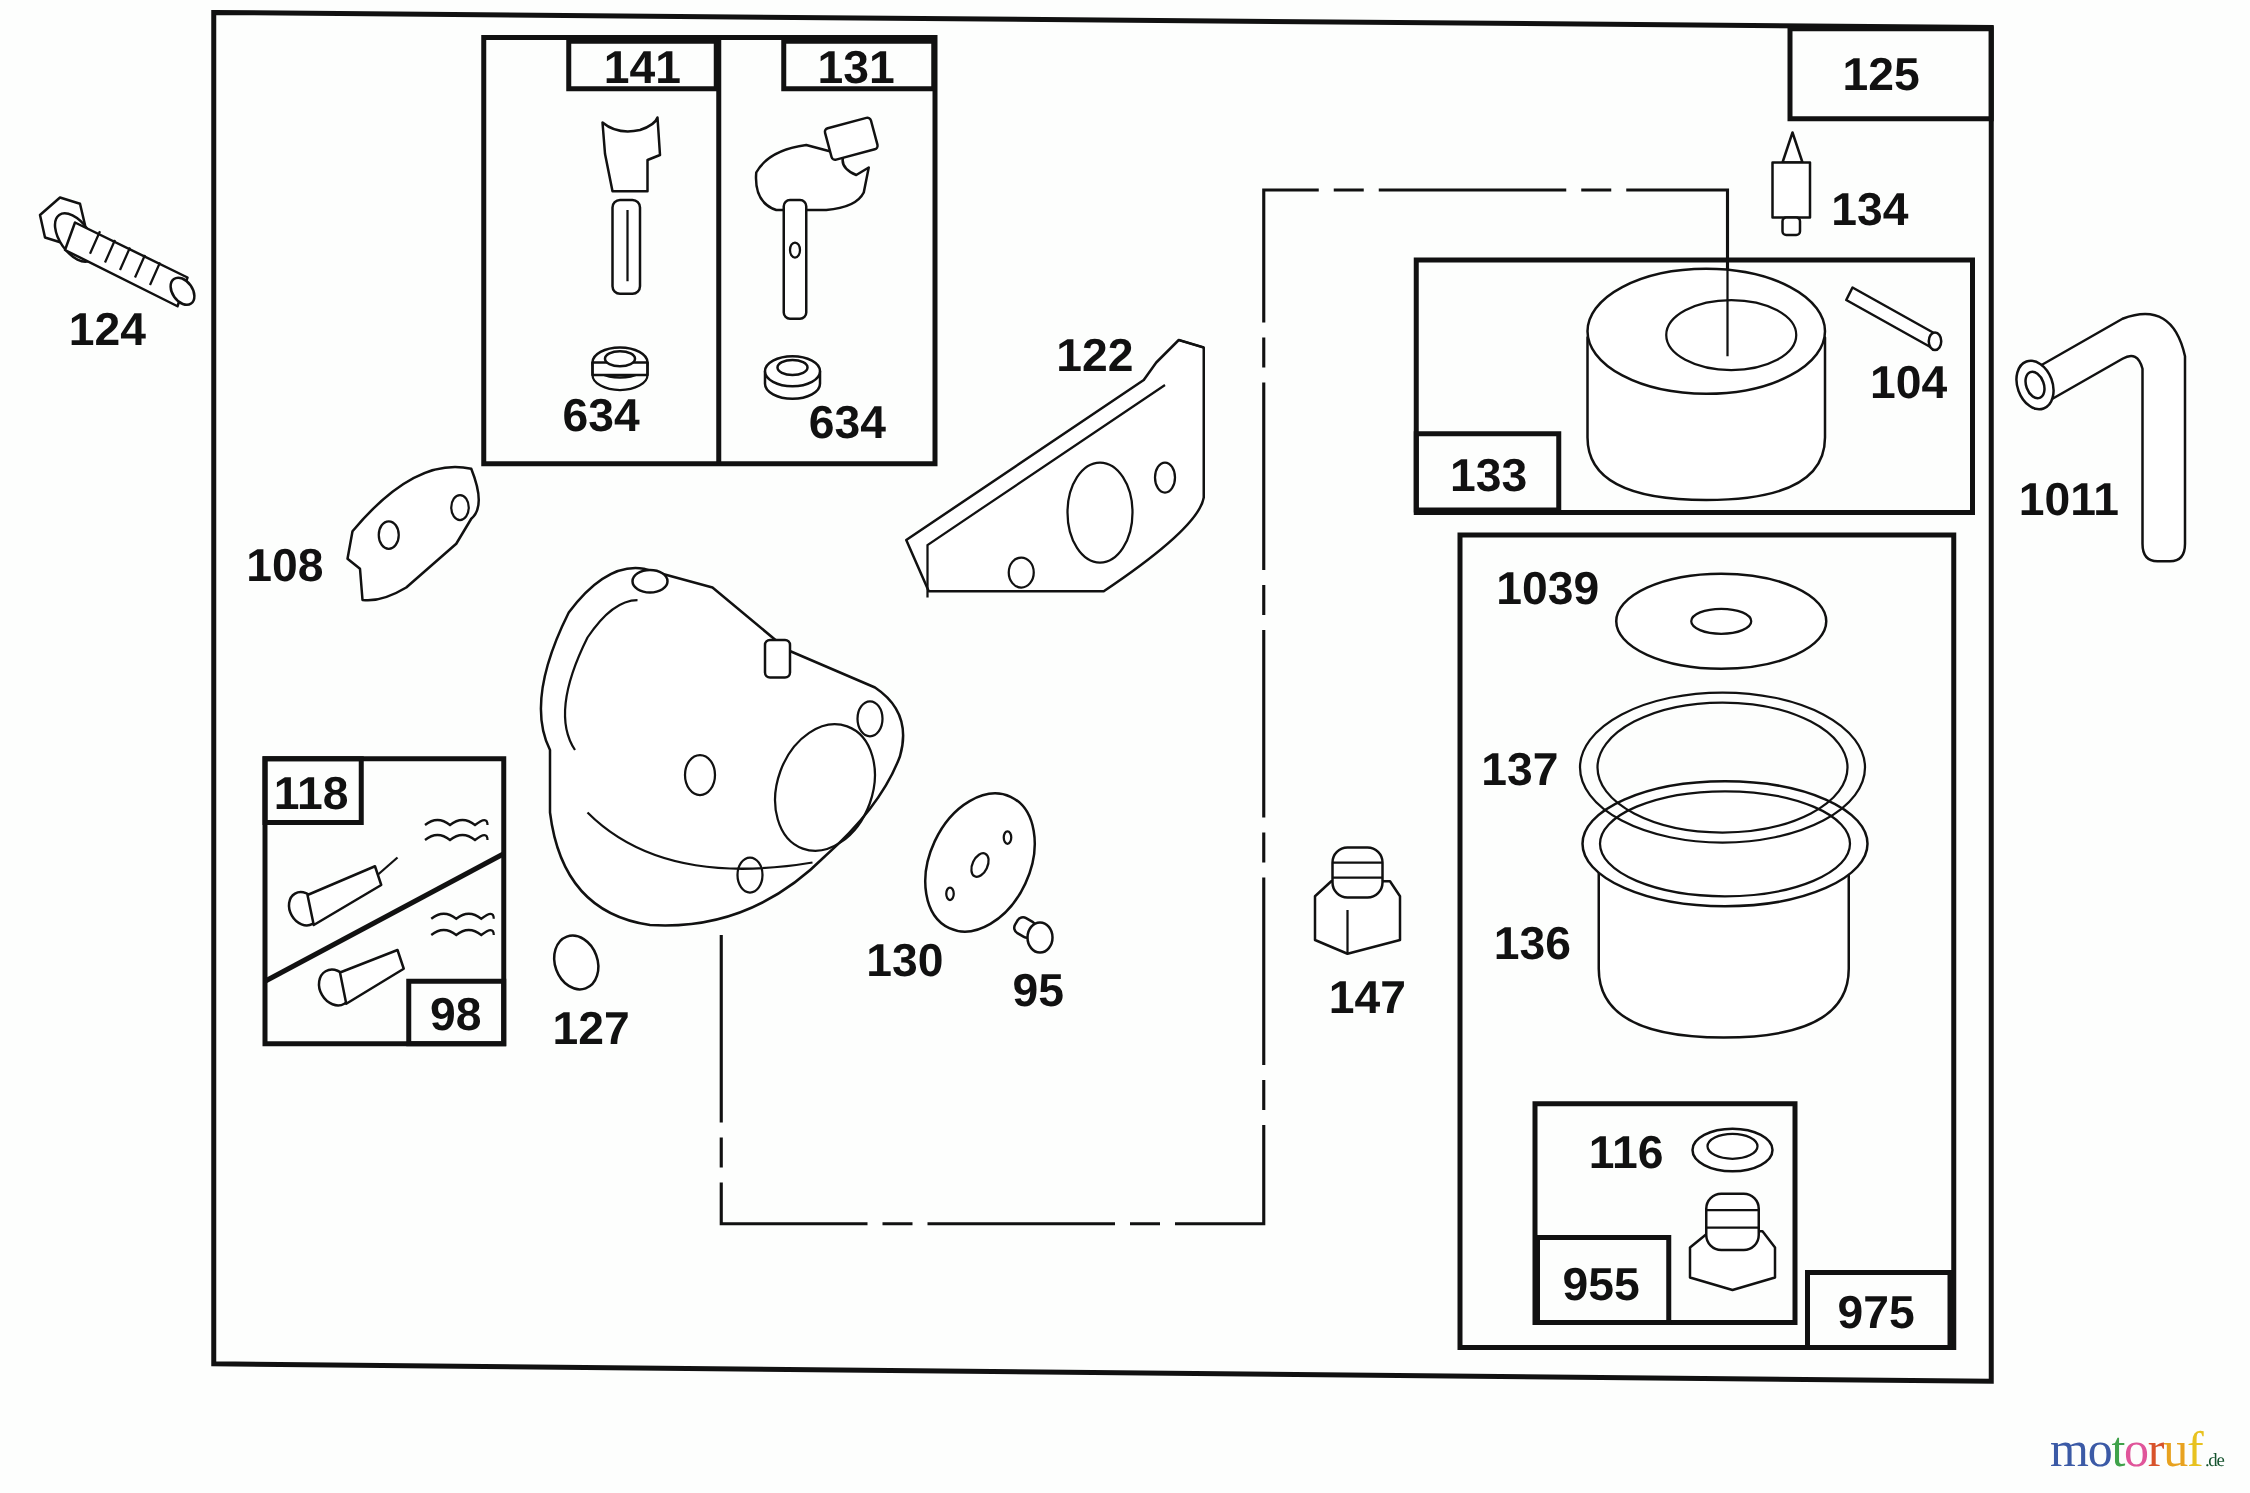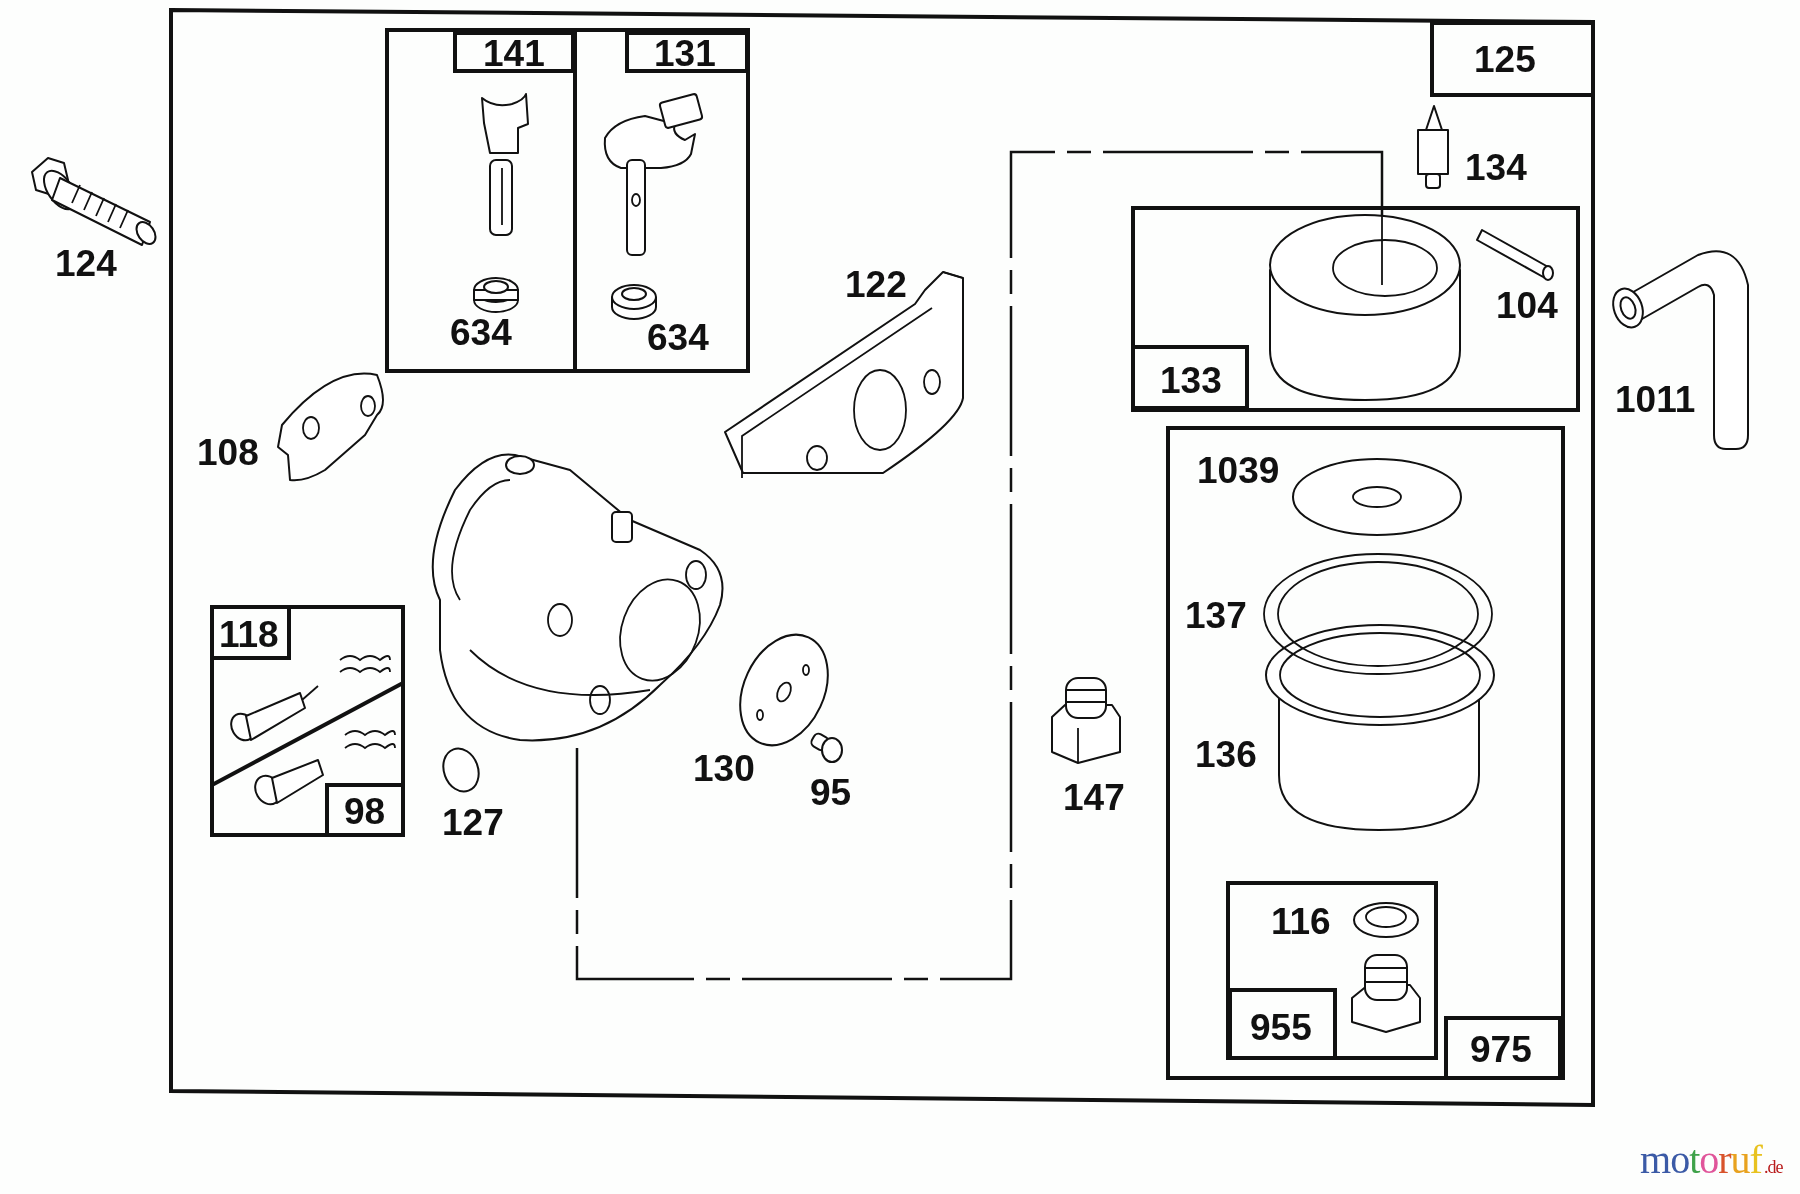--- a/index.html
+++ b/index.html
@@ -5,21 +5,21 @@
   html, body { margin:0; padding:0; background:#fdfefd; }
   body { width:1800px; height:1194px; position:relative; overflow:hidden; font-family:"Liberation Sans", sans-serif; }
   #diagram { position:absolute; left:0; top:0; width:1800px; height:1194px; }
   .lbl { font-family:"Liberation Sans", sans-serif; font-weight:bold; font-size:37px; fill:#111; }
   .part { fill:#fff; stroke:#111; stroke-width:2; stroke-linejoin:round; }
   .thin { fill:none; stroke:#111; stroke-width:1.8; }
   .box { fill:none; stroke:#111; stroke-width:4; }
   .dash { fill:none; stroke:#111; stroke-width:2.5; stroke-dasharray:150 12 24 12; }
   #logo { position:absolute; left:1640px; top:1136px; font-family:"Liberation Serif", serif; font-size:40px; letter-spacing:-1px; }
   #logo span { display:inline-block; }
-  #logo .tld { font-size:18px; color:#b91c1c; margin-left:2px; }
+  #logo .tld { font-size:15px; color:#14532d; margin-left:2px; }
 </style>
 </head>
 <body>
 
 <svg id="diagram" viewBox="0 0 1800 1194" xmlns="http://www.w3.org/2000/svg">
 
   <polygon class="box" points="171,10 1593,22 1593,1105 171,1091"></polygon>
 
   <polyline class="dash" points="577,748 577,979 1011,979 1011,152 1382,152 1382,285"></polyline>
 

